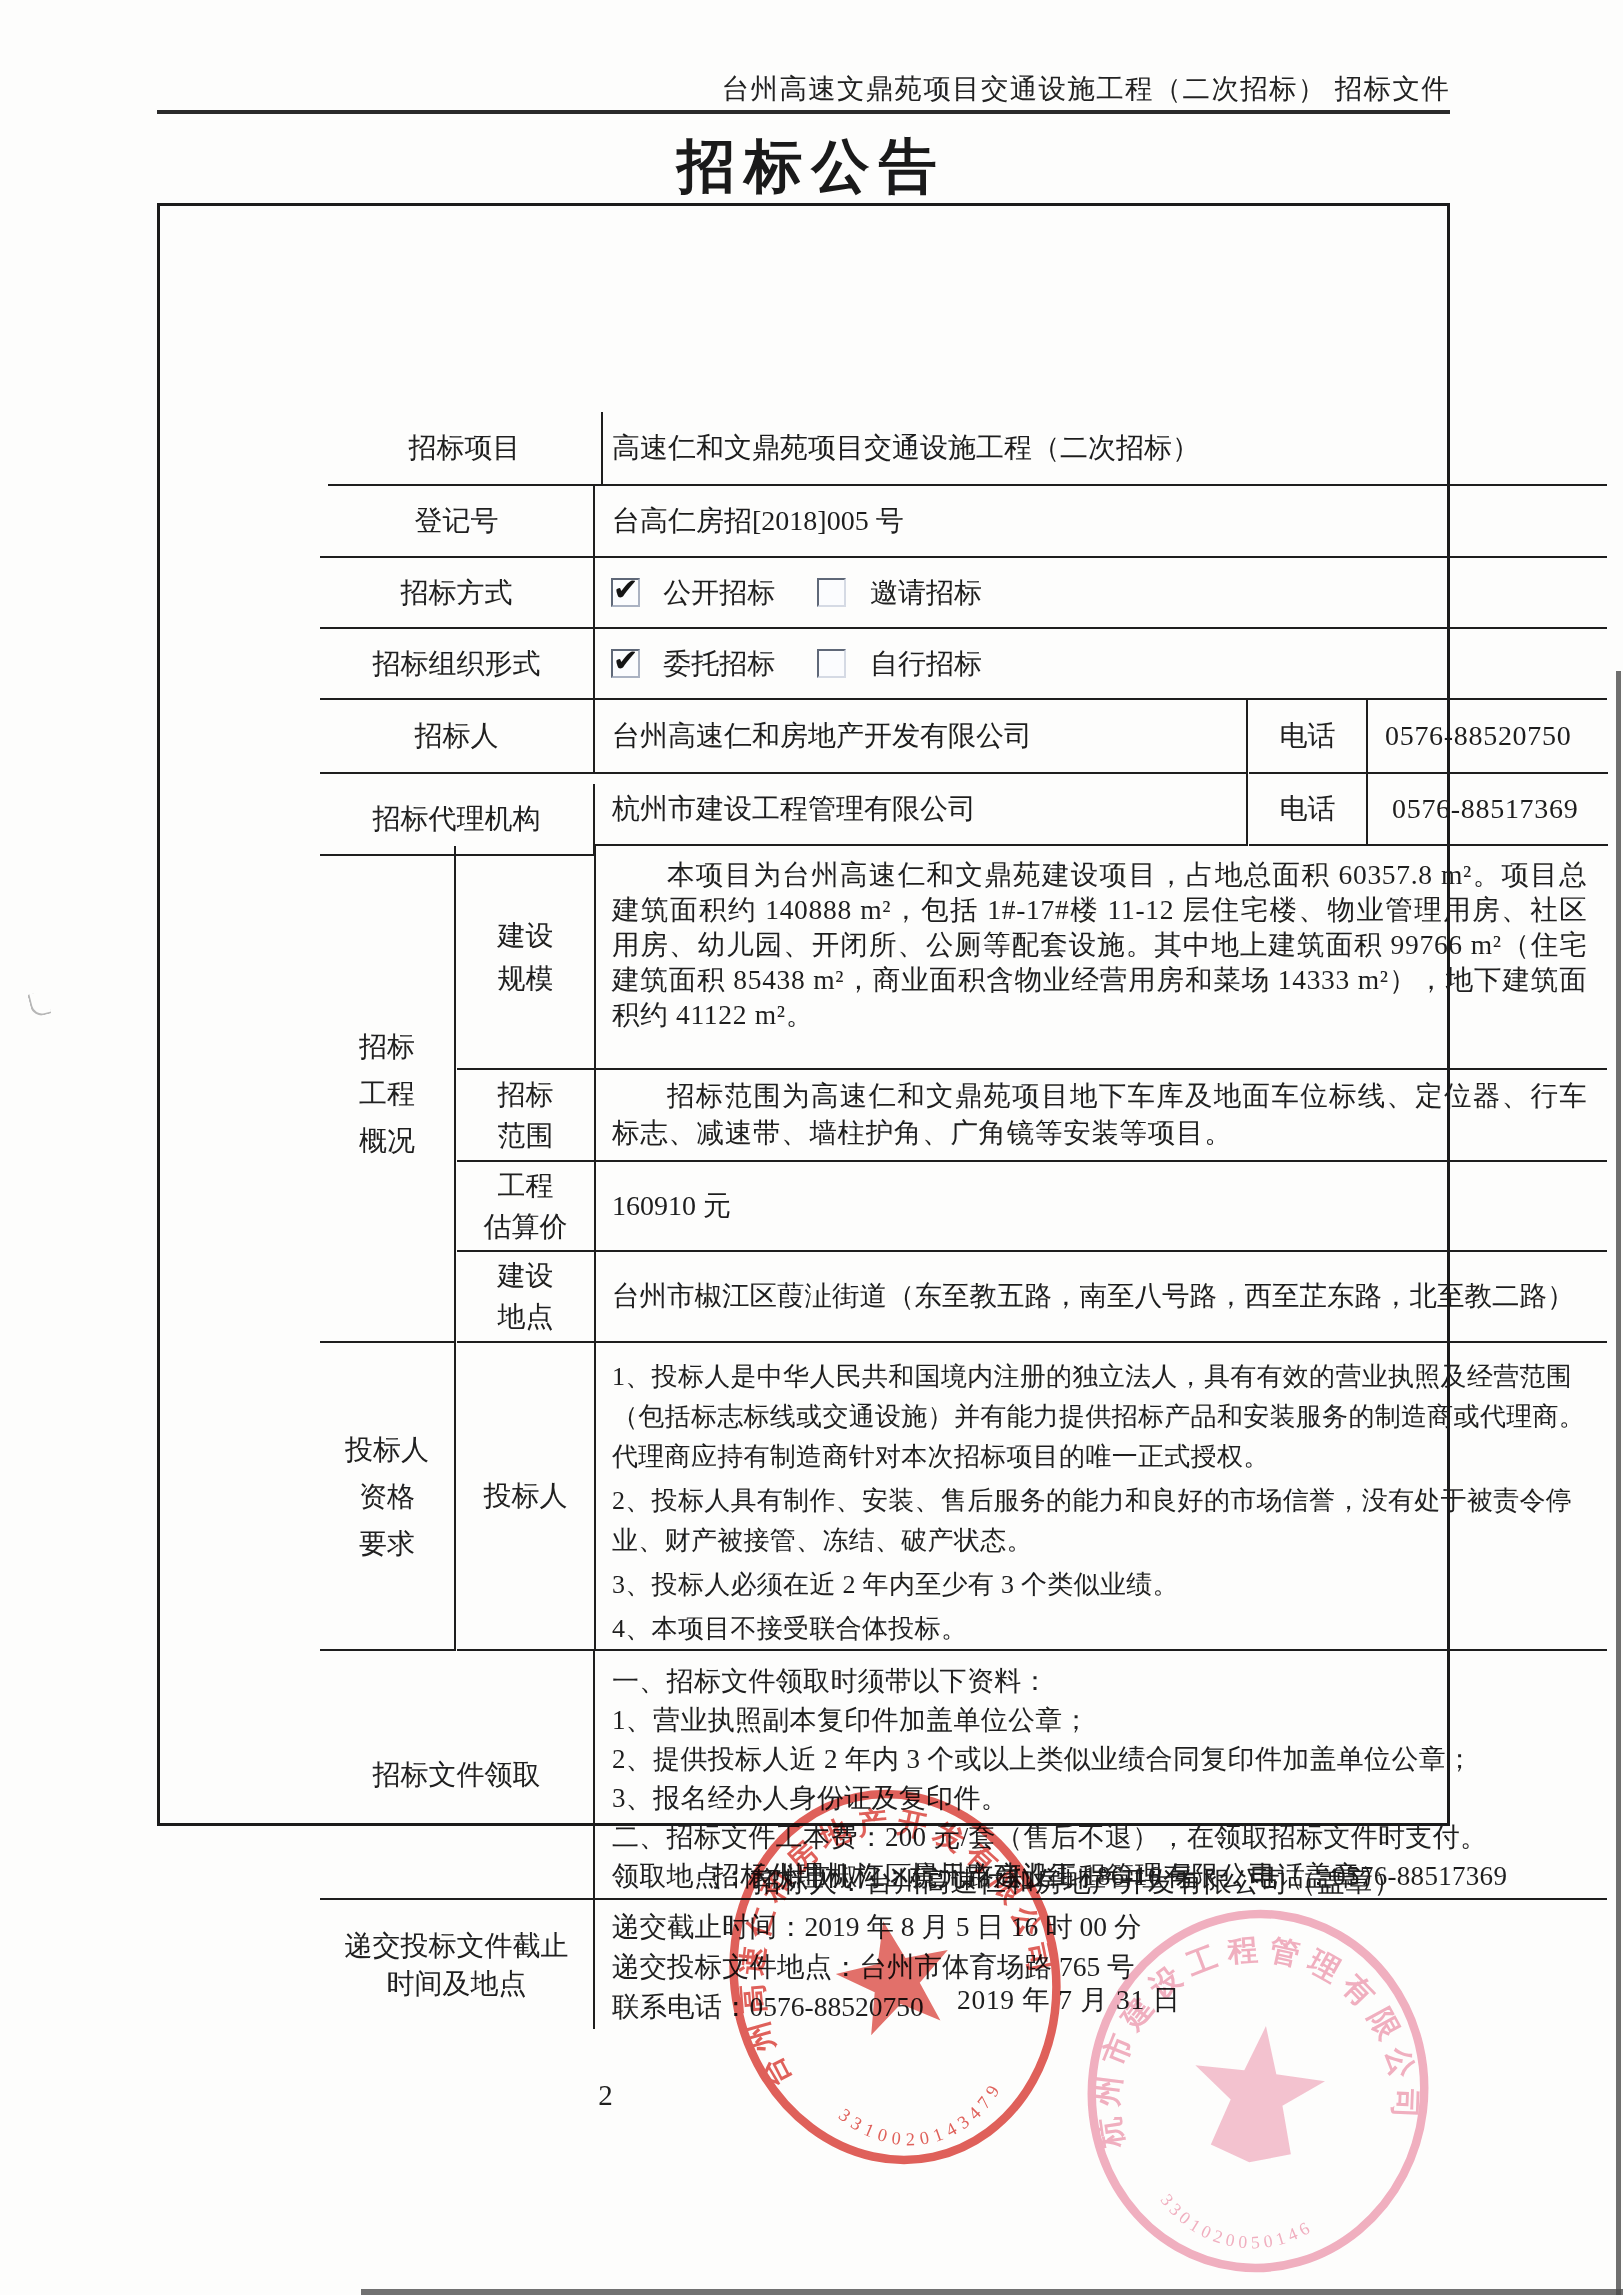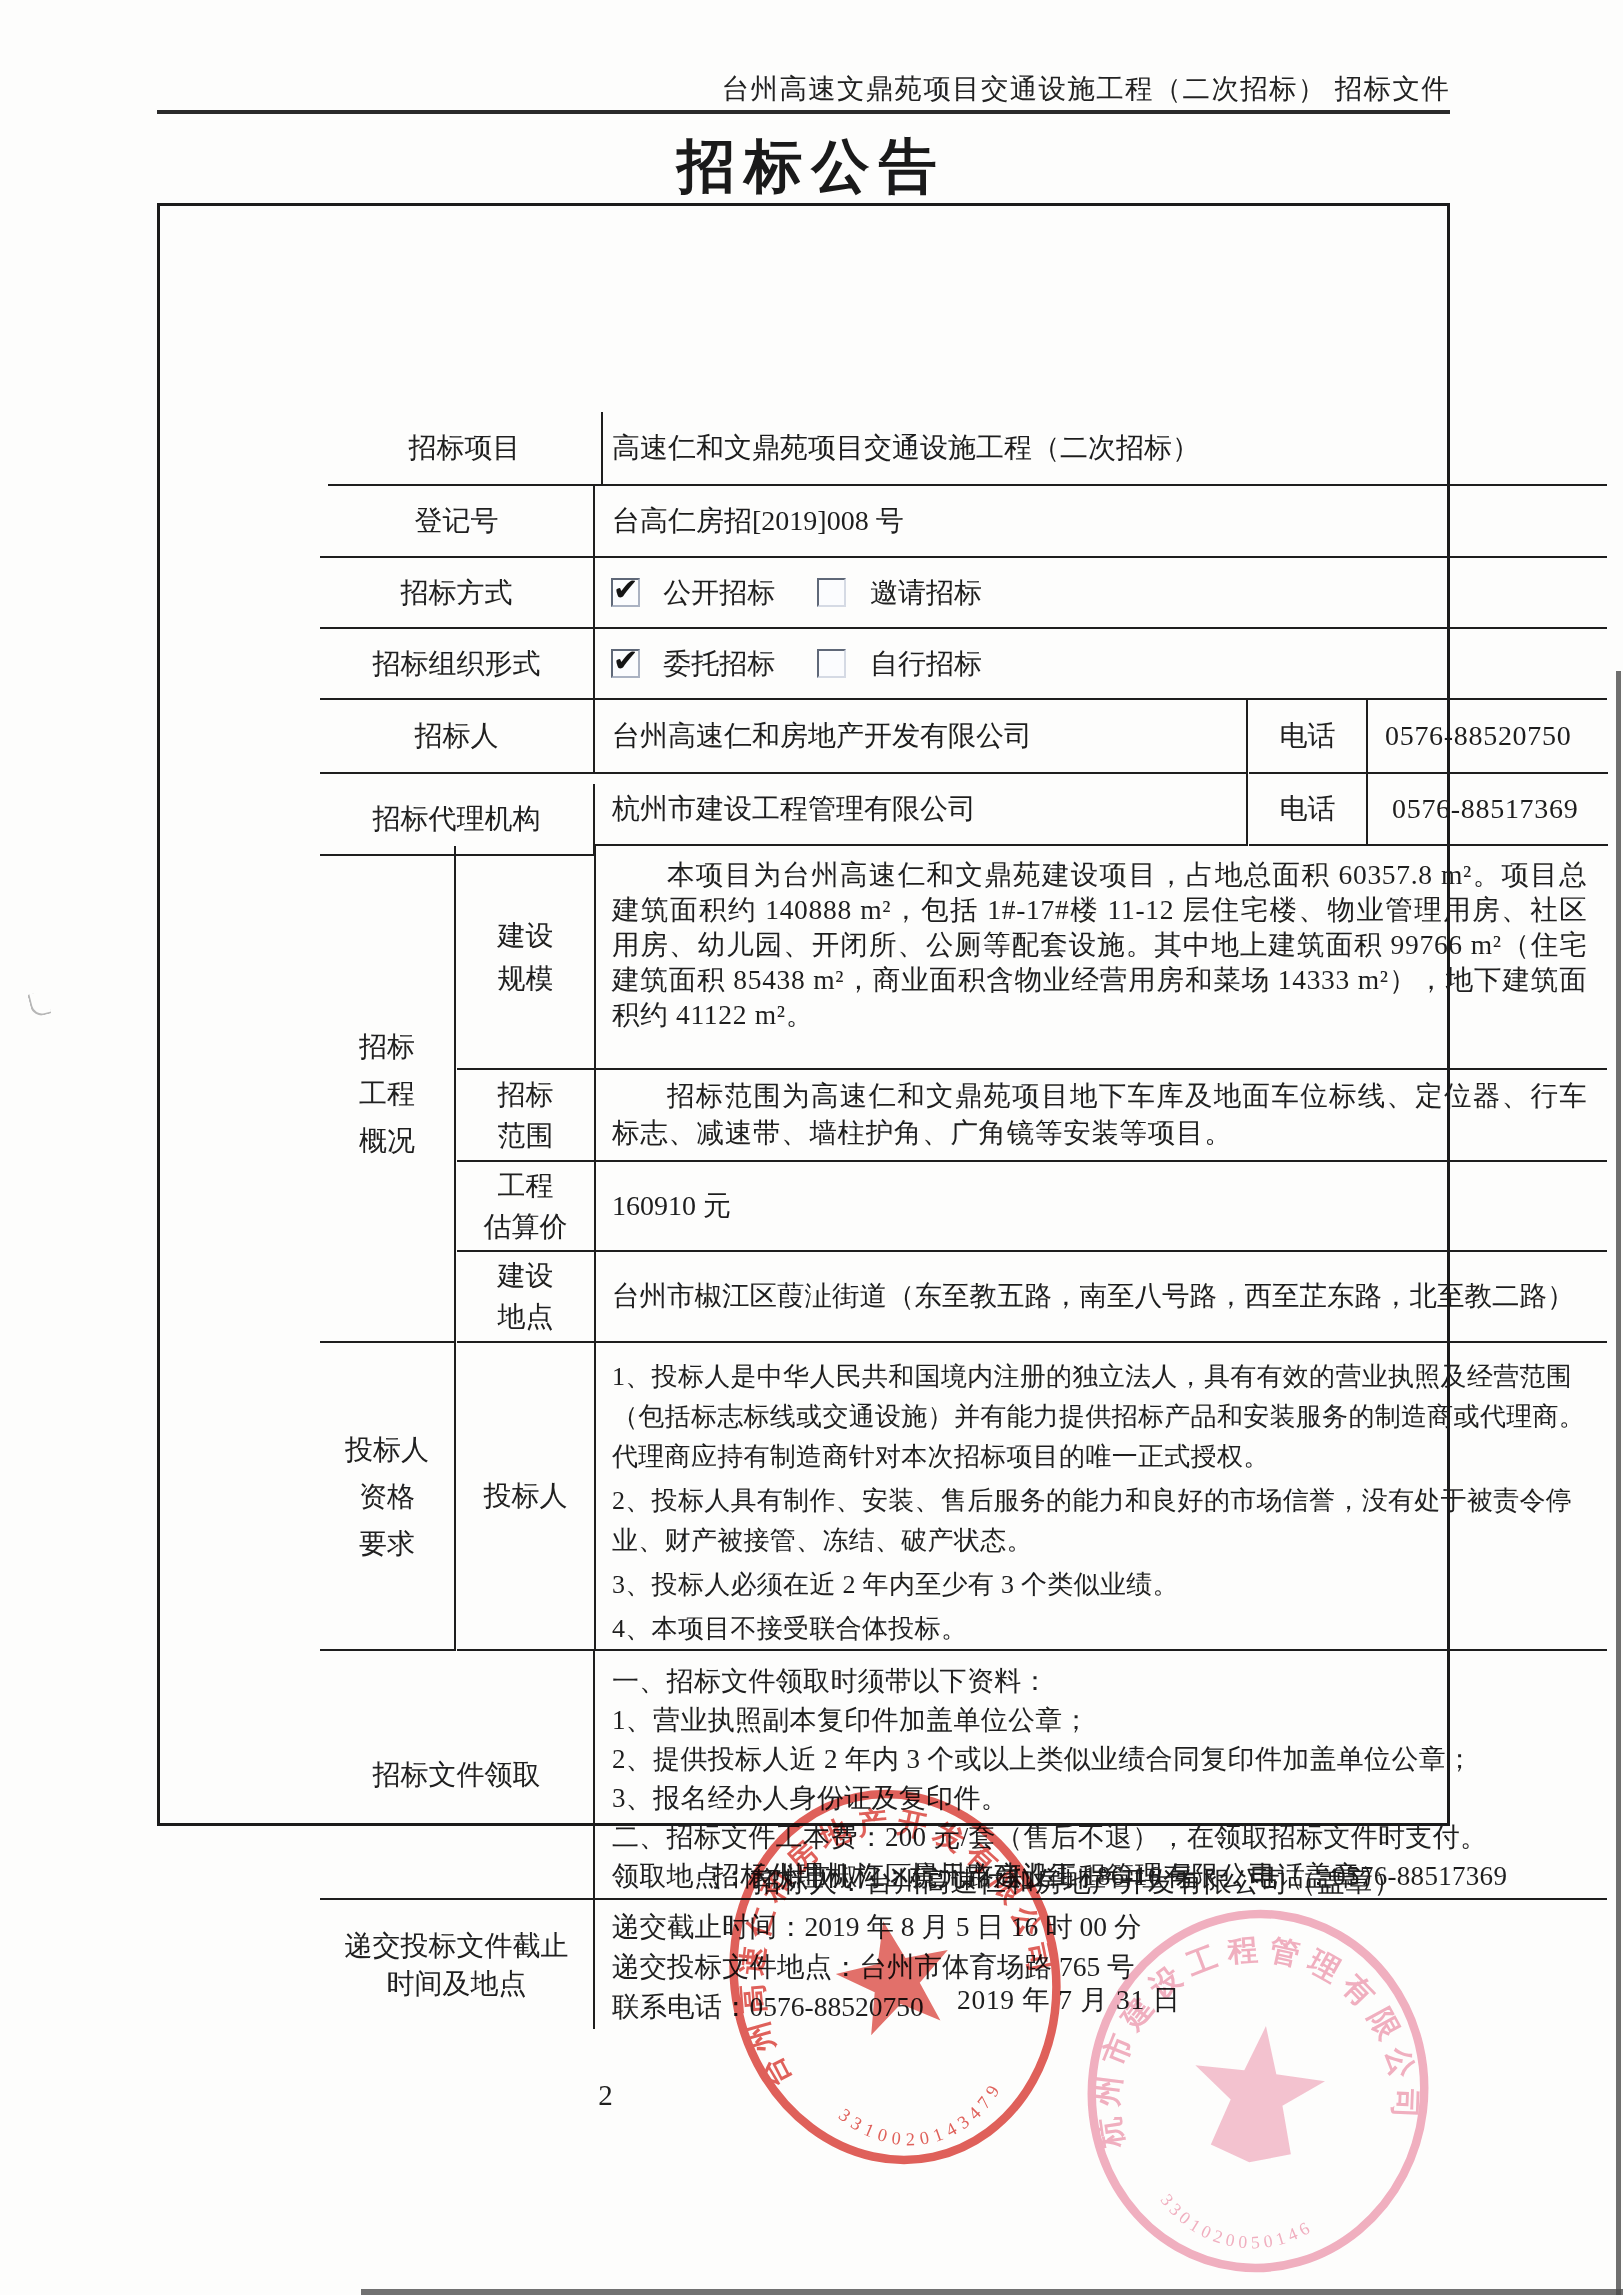--- a/index.html
+++ b/index.html
@@ -57,21 +57,21 @@
 <div id="doc-ref">台州高速文鼎苑项目交通设施工程（二次招标） 招标文件</div>
 <div id="header-rule"></div>
 <div id="page-title">招标公告</div>
 
 <div id="bid-table">
 
   <div class="cell lab br bb" style="left:168px;top:206px;width:275px;height:74px;">招标项目</div>
   <div class="cell val bb" style="left:435px;top:206px;width:1012px;height:74px;">高速仁和文鼎苑项目交通设施工程（二次招标）</div>
 
   <div class="cell lab br bb" style="left:160px;top:280px;width:275px;height:72px;">登记号</div>
-  <div class="cell val bb" style="left:435px;top:280px;width:1012px;height:72px;">台高仁房招[2019]008 号</div>
+  <div class="cell val bb" style="left:435px;top:280px;width:1012px;height:72px;">台高仁房招[2018]005 号</div>
 
   <div class="cell lab br bb" style="left:160px;top:352px;width:275px;height:71px;">招标方式</div>
   <div class="cell cbx-row bb" style="left:435px;top:352px;width:1012px;height:71px;">
     <span class="cbx">
         <span class="mark">✔</span>
       </span>
     <span class="cbx-label">公开招标</span>
     <span class="cbx cbx-gap" style="border-right-color:#d5dae4;border-bottom-color:#d5dae4;"></span>
     <span class="cbx-label">邀请招标</span>
   </div>

